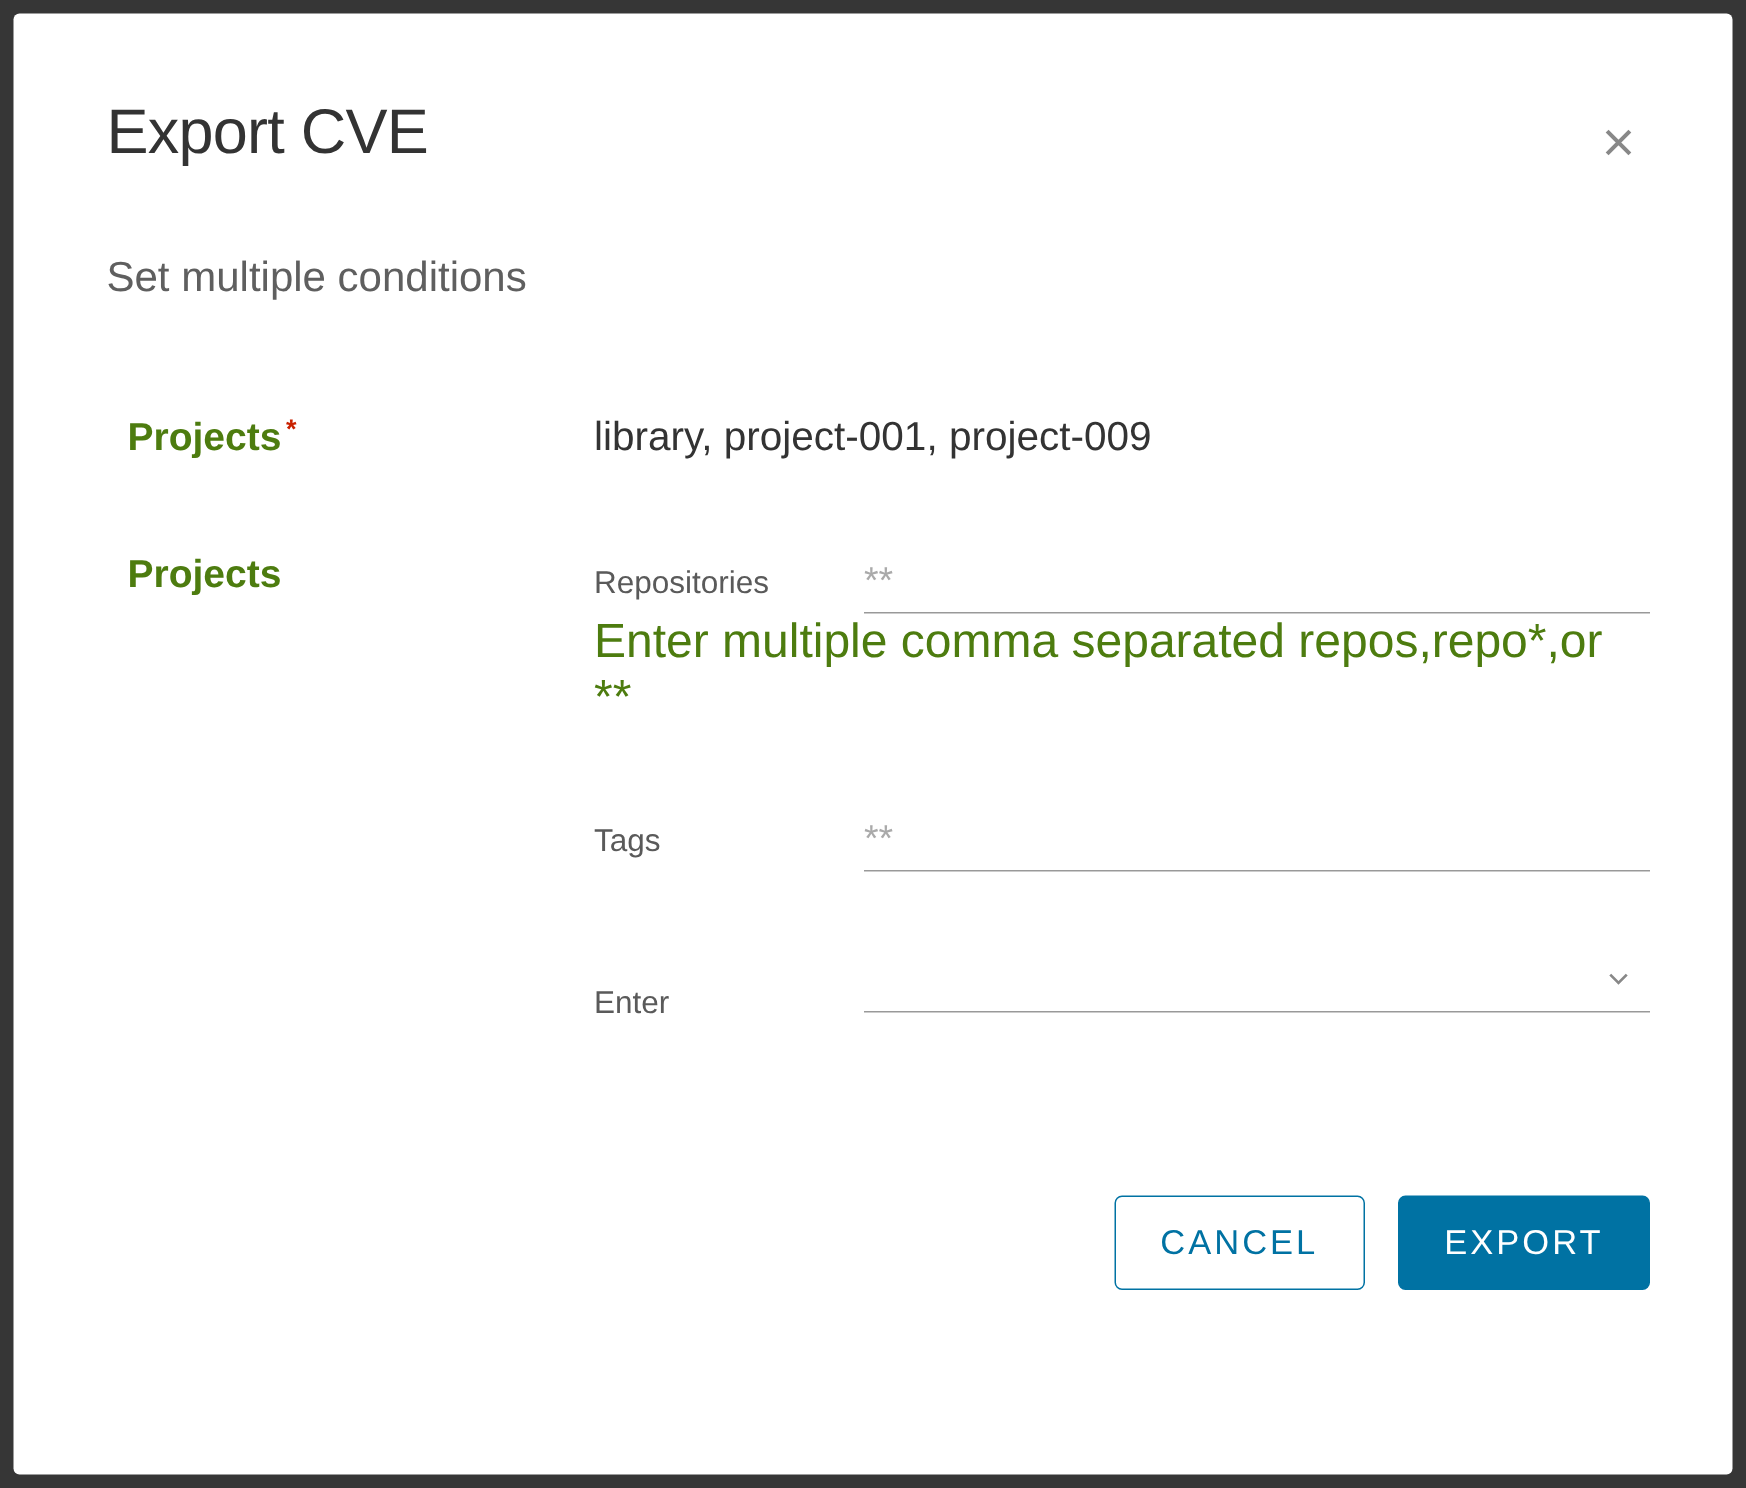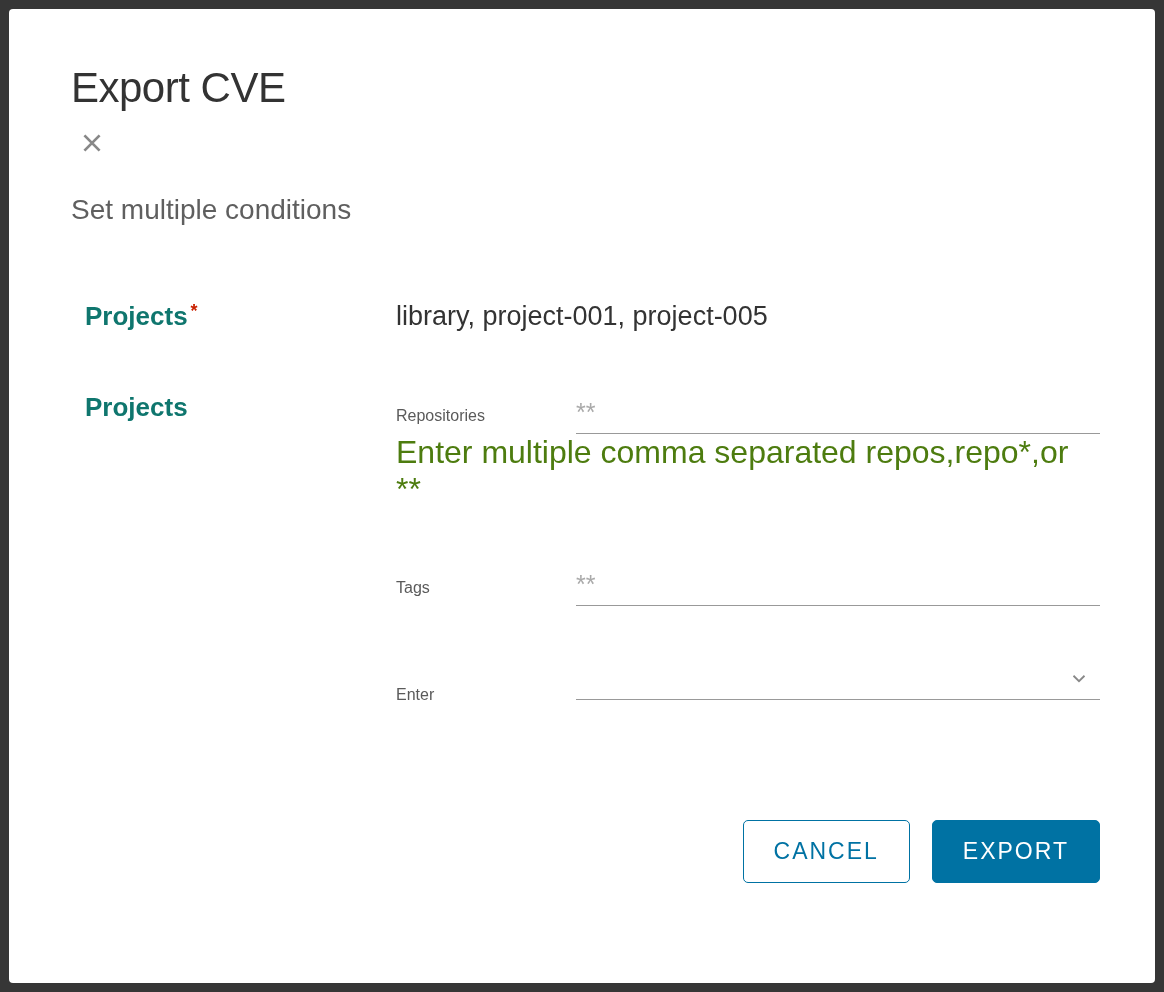--- a/index.html
+++ b/index.html
@@ -21,22 +21,21 @@
       right: 9px;
       bottom: 9px;
       background: #ffffff;
       border-radius: 4px;
       padding: 55px 55px 45px 62px;
     }
     .modal-header {
       display: flex;
       justify-content: space-between;
       align-items: flex-start;
-      margin-bottom: 27px;
-      flex-direction: column;
+      margin-bottom: 50px;
     }
     .modal-title {
       font-size: 42px;
       font-weight: 400;
       color: #333;
       letter-spacing: -0.5px;
     }
     .close-btn {
       background: none;
       border: none;
@@ -63,21 +62,21 @@
       margin-bottom: 60px;
     }
     .form-label-col {
       width: 325px;
       flex-shrink: 0;
       padding-left: 14px;
     }
     .form-label {
       font-size: 26px;
       font-weight: 600;
-      color: #0f766e;
+      color: #4d7c0f;
     }
     .required-mark {
       color: #c92100;
       font-size: 18px;
       vertical-align: top;
       margin-left: 3px;
       font-weight: 700;
     }
     .form-value-col {
       flex: 1;
@@ -92,21 +91,21 @@
     }
     .filter-group-dropdown {
       margin-bottom: 56px;
     }
     .filter-row {
       display: flex;
       align-items: baseline;
       gap: 40px;
     }
     .filter-label {
-      font-size: 16px;
+      font-size: 21px;
       color: #5a5a5a;
       font-weight: 400;
       min-width: 140px;
     }
     .filter-input {
       flex: 1;
       border: none;
       border-bottom: 1px solid #999;
       font-size: 25px;
       padding: 6px 0;
@@ -189,21 +188,21 @@
     </button>
   </div>
 
   <div class="subtitle">Set multiple conditions</div>
 
   <div class="form-row">
     <div class="form-label-col">
       <span class="form-label">Projects</span><span class="required-mark">*</span>
     </div>
     <div class="form-value-col">
-      <span class="projects-value">library, project-001, project-005</span>
+      <span class="projects-value">library, project-001, project-009</span>
     </div>
   </div>
 
   <div class="form-row">
     <div class="form-label-col">
       <span class="form-label">Projects</span>
     </div>
     <div class="form-value-col">
 
       <div class="filter-group">

